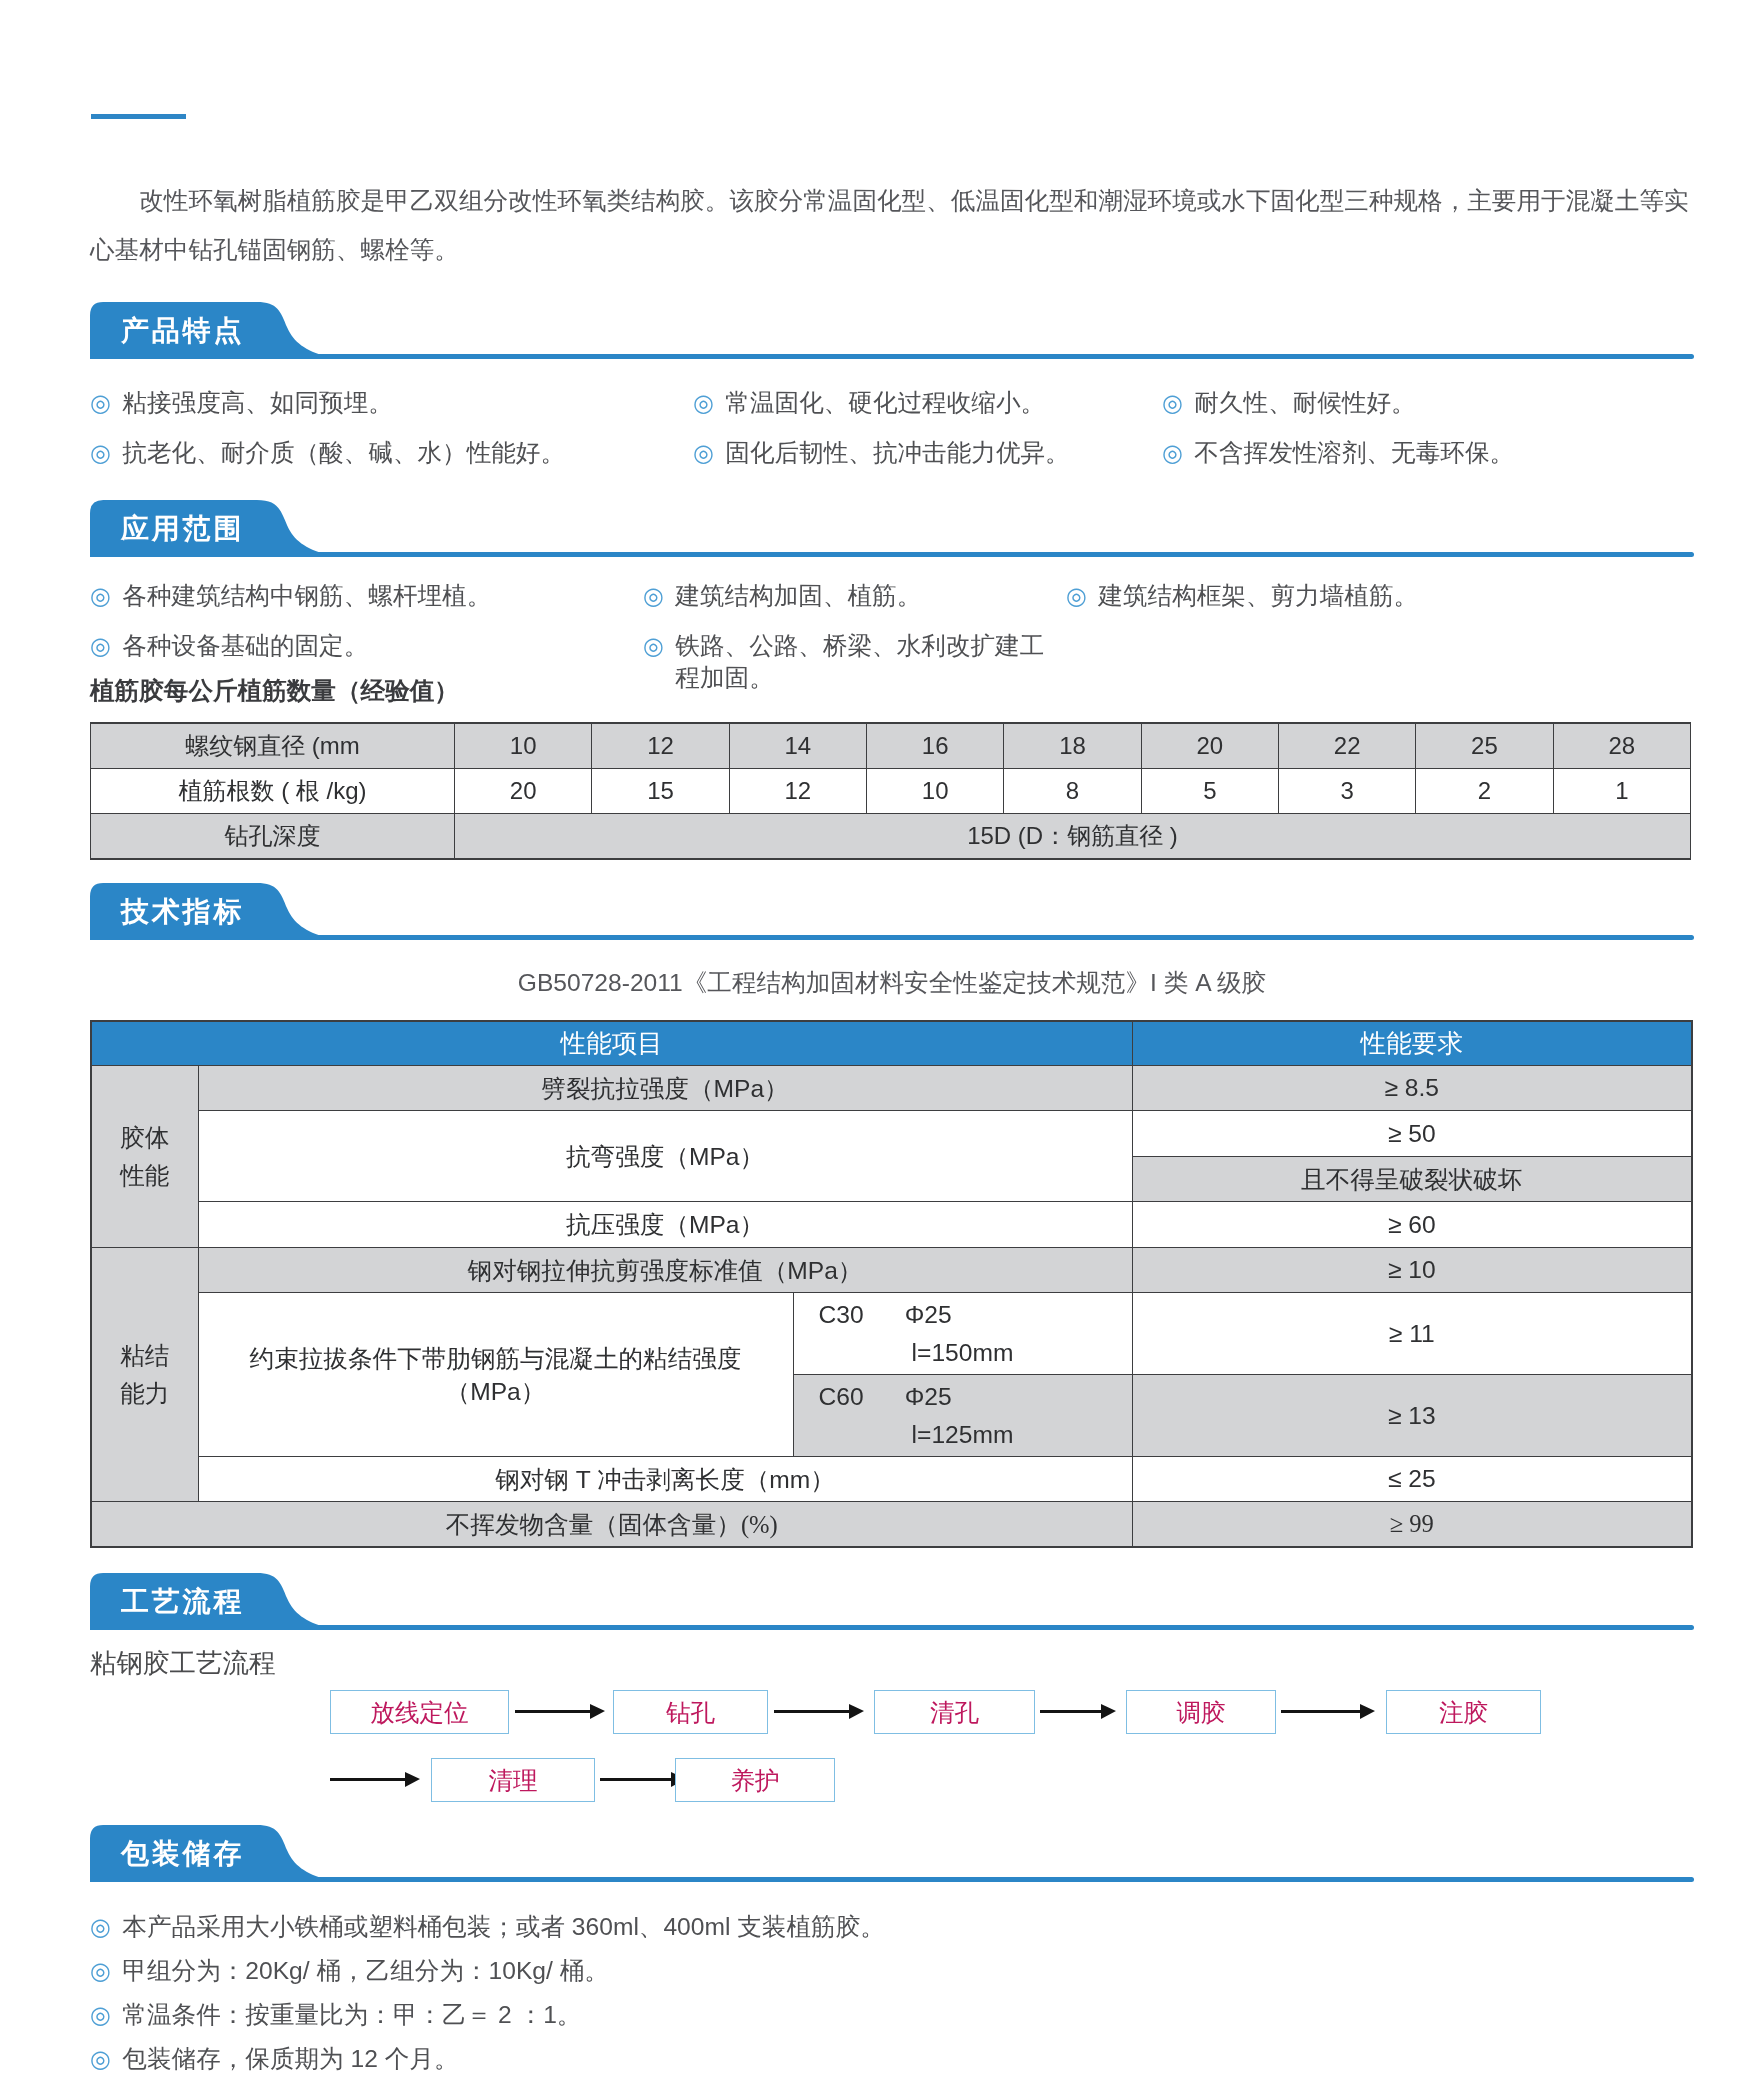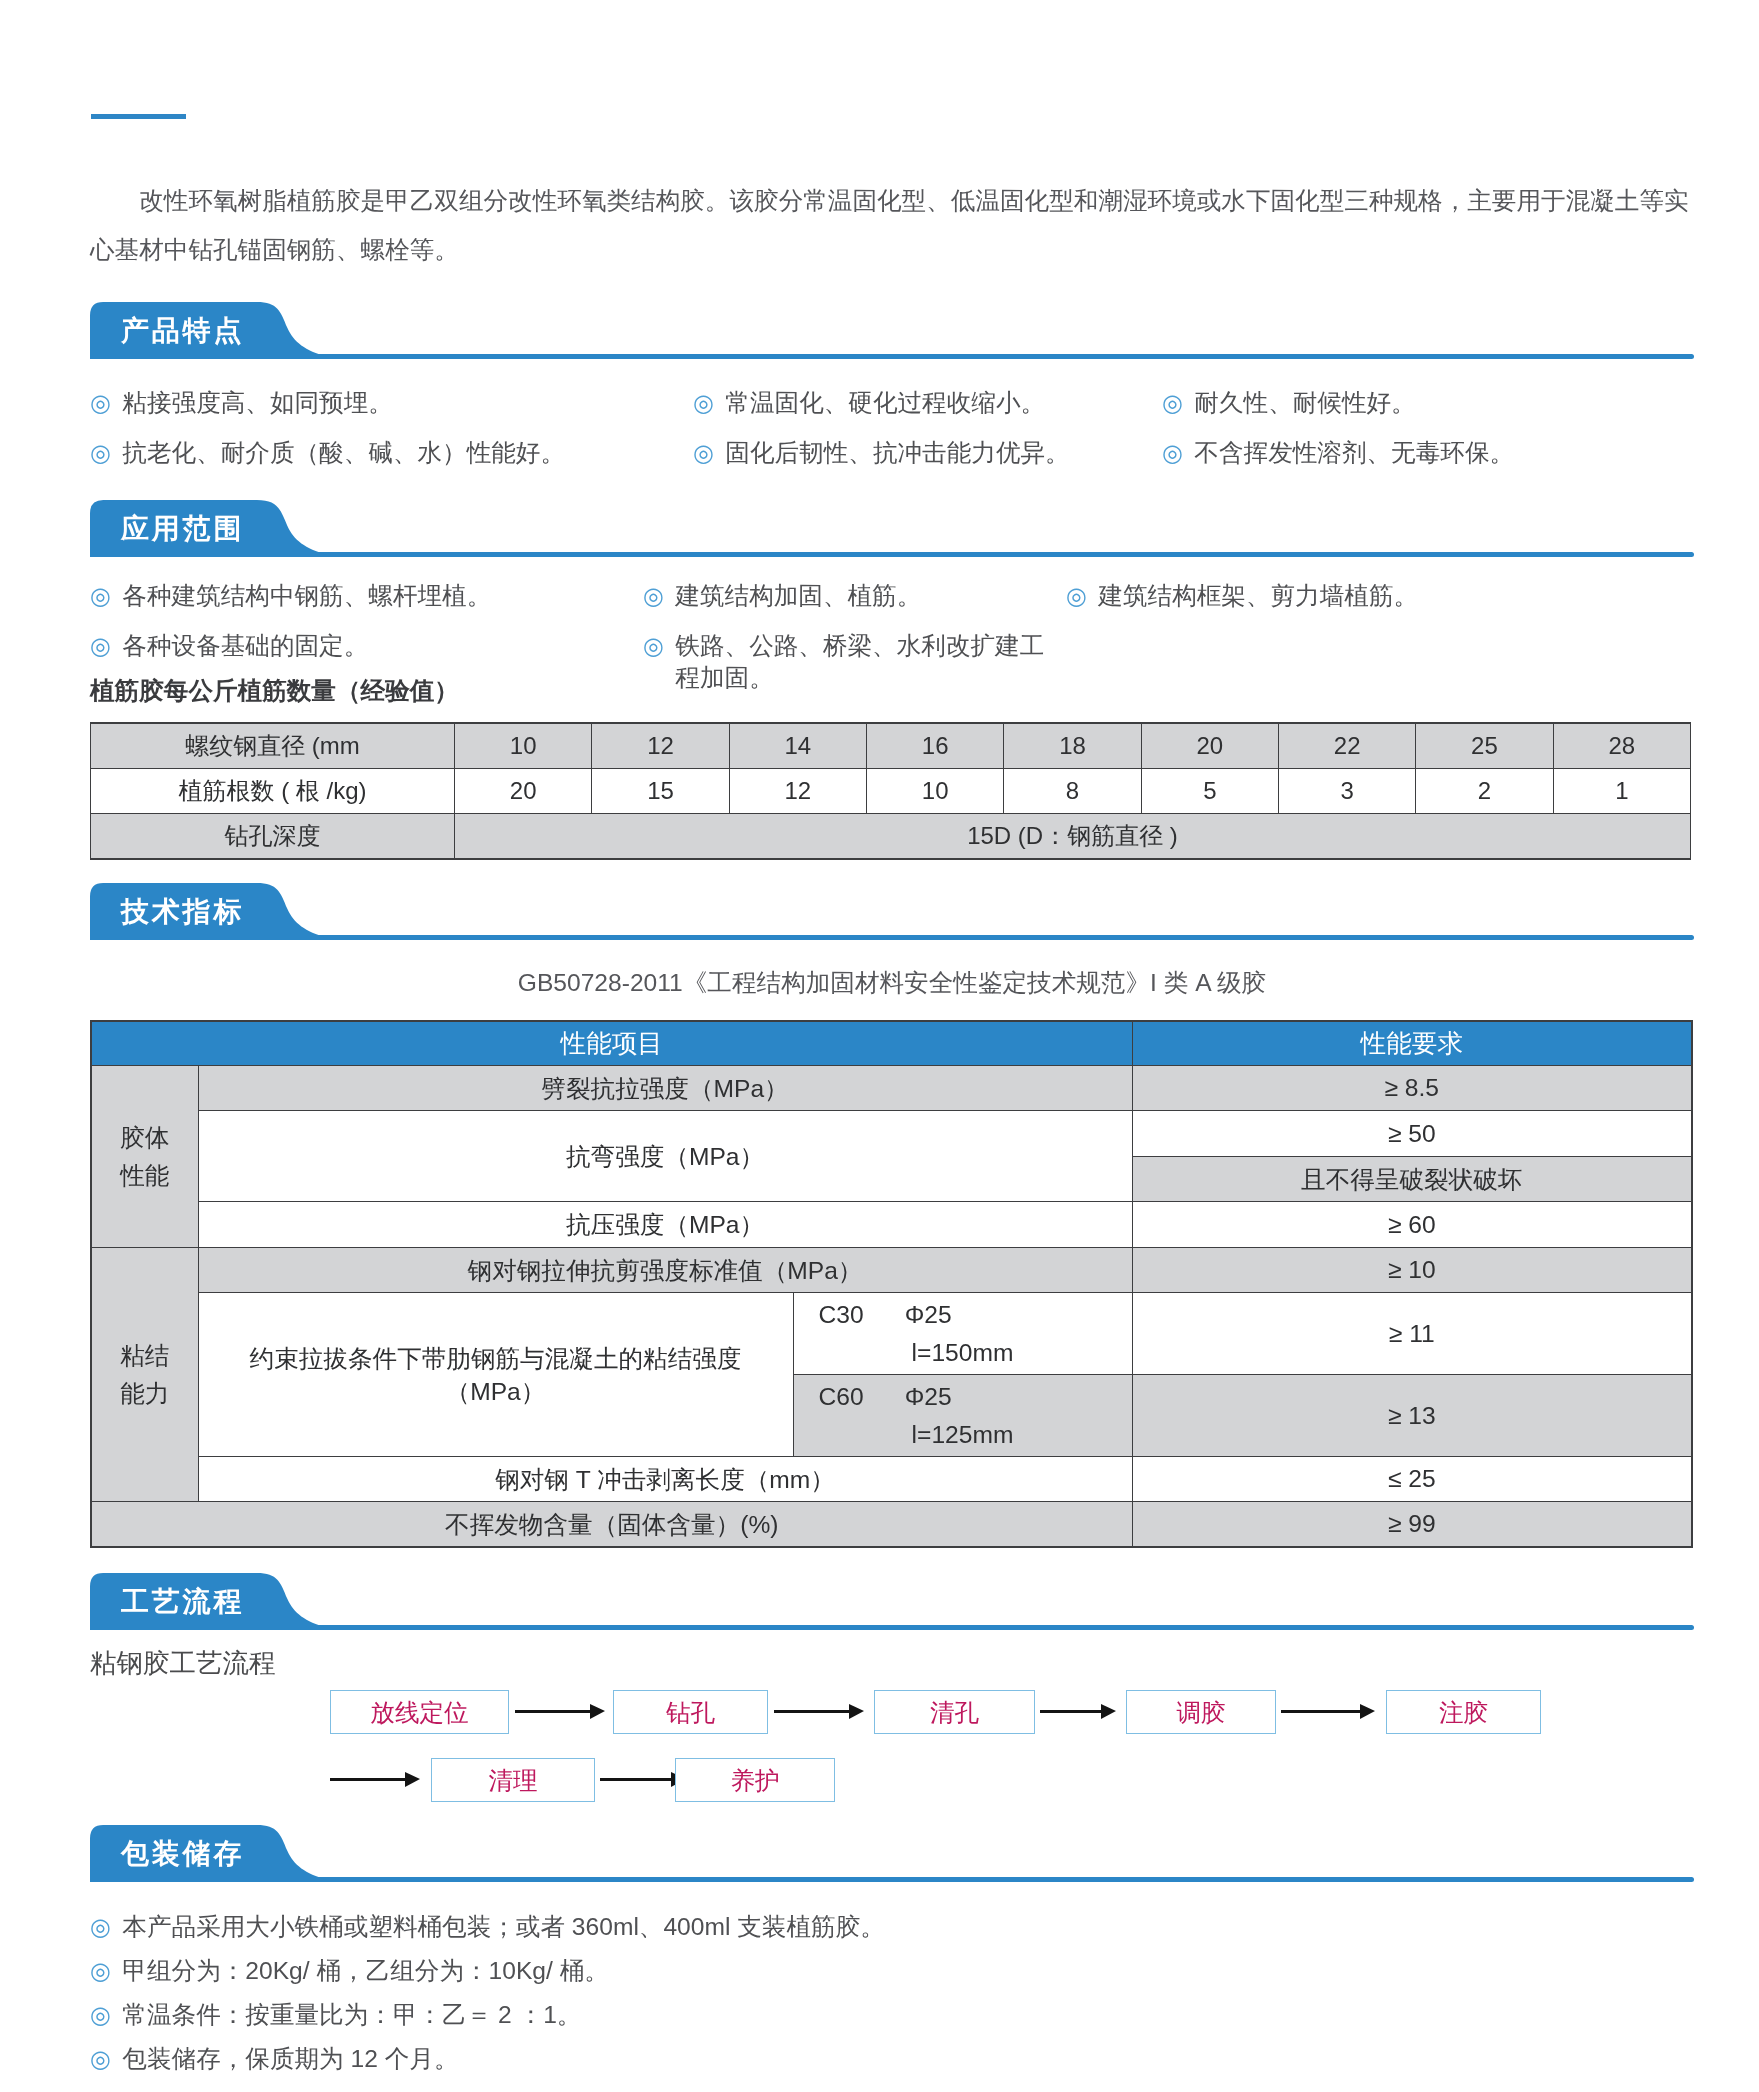--- a/index.html
+++ b/index.html
@@ -38,21 +38,21 @@
   .dosage td{border:0.9px solid #3d3e40;text-align:center;height:44px;padding:0;}
   .gray{background:#d3d4d6;}
   .white{background:#ffffff;}
 
   
   .tech-subtitle{margin-top:26.5px;text-align:center;font-size:24.6px;color:#55565a;width:1604px;}
   .tech{width:1601px;margin-top:21px;font-size:24.6px;color:#2f3032;border:2.8px solid #3d3e40;}
   .tech td{border:1.9px solid #3d3e40;text-align:center;padding:0 25px;}
   .tech .thead td{background:#2B86C7;color:#ffffff;height:43px;font-size:25.6px;}
   .tech .group{padding:0 26.5px;line-height:38px;}
-  .h47 td{height:44px;} .h48 td{height:45px;} .h86 td{height:81px;} .h46 td{height:44px;}
+  .h47 td{height:44px;} .h48 td{height:45px;} .h86 td{height:81px;} .h46 td{height:44px;font-family:Liberation Serif, serif;}
   .two-vals{display:flex;justify-content:flex-start;gap:41px;}
   .sub-cell{line-height:38px;}
 
   
   .process-label{margin-top:15px;font-size:26.5px;color:#4a4b4d;}
   .flow{position:relative;height:142px;margin-top:9.5px;}
   .fbox{position:absolute;height:42px;border:1.9px solid #7FBEE3;background:#ffffff;
         display:flex;align-items:center;justify-content:center;font-size:24.6px;color:#be185d;}
   .farrow{position:absolute;height:2.8px;background:#141414;}
   .farrow::after{content:"";position:absolute;right:-14px;top:-6.6px;width:0;height:0;

